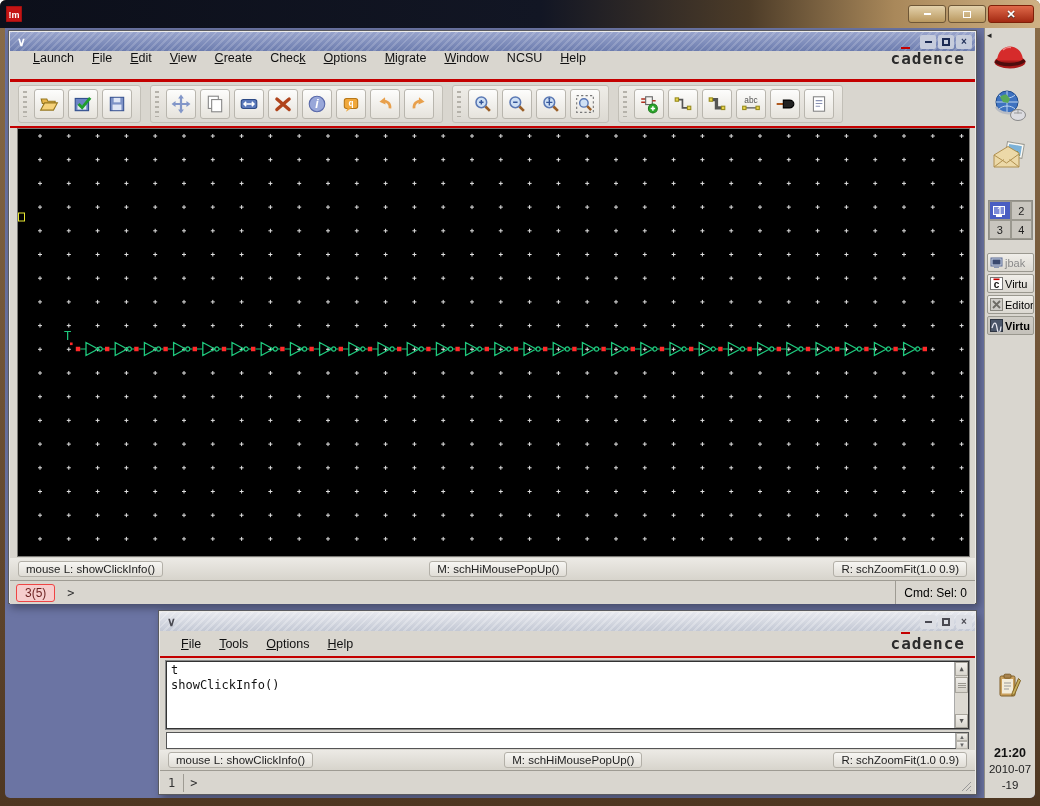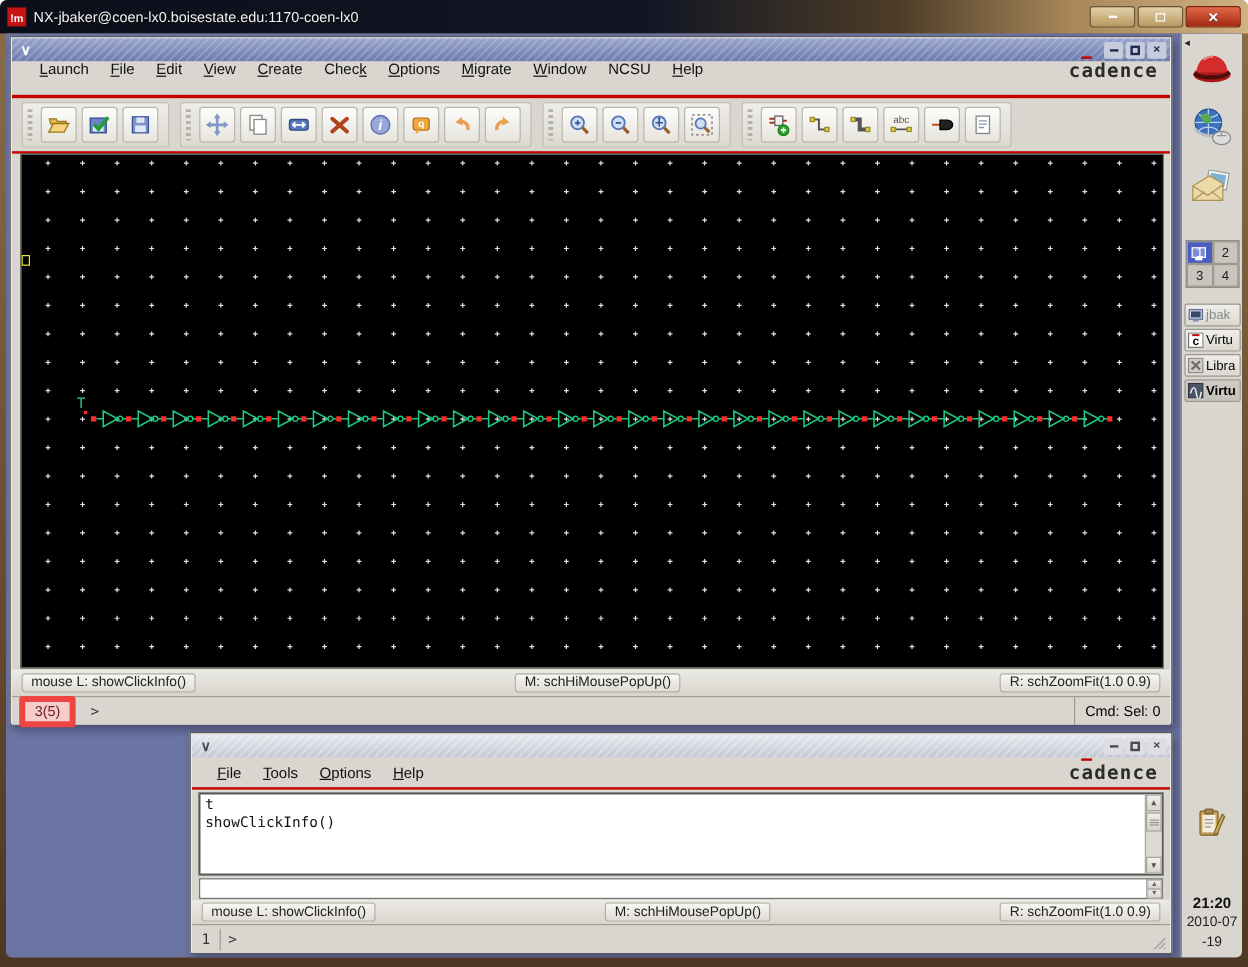--- a/index.html
+++ b/index.html
@@ -64,21 +64,21 @@
     border:1px solid #7b7official; border:1px solid #7b7a76; }
   #canvas-svg { position:absolute; left:0; top:0; }
 
   
   .statusbar { position:absolute; display:flex; align-items:center; justify-content:space-between;
     background:linear-gradient(#eceae5,#d7d4cc); font-size:11.5px; color:#222; padding:0 8px; }
   .seg { background:linear-gradient(#f7f6f3,#e0ddd6); border:1px solid #b3b0a8; border-radius:3px;
     padding:1px 7px; white-space:nowrap; }
   .cmdrow { position:absolute; display:flex; align-items:center; background:#d9d6cf;
     border-top:1px solid #9e9b93; font-size:12px; }
-  .cmd-badge { background:#f6cdcd; border:5px solid #ef4444; border-radius:3px; color:#6b1f1f;
+  .cmd-badge { background:#f6cdcd; border:1px solid #ef4444; border-radius:3px; color:#6b1f1f;
     padding:1px 8px; margin:0 6px 0 6px; font-size:12px; }
   .cmd-prompt { font-family:"DejaVu Sans Mono",monospace; color:#333; padding:0 6px; }
   .cmd-entry { flex:1; height:100%; }
   .cmd-right { border-left:1px solid #9e9b93; padding:0 8px; height:100%; display:flex; align-items:center;
     white-space:nowrap; }
 
   
   #log-box { position:absolute; left:7px; top:50px; right:7px; height:68px; background:#fff;
     border:1px solid #333; box-shadow:0 0 0 1px #888; font-family:"DejaVu Sans Mono",monospace;
     font-size:12px; color:#111; padding:1px 4px; line-height:15px; }
@@ -122,21 +122,20 @@
 </head>
 <body>
 
 <div id="stage">
 
   <div id="nx-titlebar">
     <svg width="16" height="16">
       <rect width="16" height="16" fill="#c41414" stroke="#7e0e0e"></rect>
       <text x="8" y="12" font-size="9" fill="#fff" font-weight="bold" text-anchor="middle">!m</text>
     </svg>
-    <span id="nx-title">NX-jbaker@coen-lx0.boisestate.edu:1170-coen-lx0</span>
     <span class="nx-btns">
       <span class="nx-btn">
           <span class="minbar"></span>
         </span>
       <span class="nx-btn">
           <span class="glyph-box"></span>
         </span>
       <span class="nx-btn close">✕</span>
     </span>
   </div>
@@ -481,21 +480,21 @@
               <text x="6.5" y="10.5" text-anchor="middle" font-size="10" font-weight="bold" fill="#111">c</text>
               <rect x="3.5" y="1.5" width="6" height="1.6" fill="#c40000"></rect>
             </svg>
             <span>Virtu</span>
           </div>
           <div class="wl-item">
             <svg width="13" height="13" viewBox="0 0 13 13">
               <rect x="0.5" y="0.5" width="12" height="12" fill="#cfcdc8" stroke="#8a8880"></rect>
               <path d="M3 3l7 7M10 3l-7 7" stroke="#6e6c66" stroke-width="1.8"></path>
             </svg>
-            <span>Libra</span>
+            <span>Editor</span>
           </div>
           <div class="wl-item active">
             <svg width="13" height="13" viewBox="0 0 13 13">
               <rect x="0.5" y="0.5" width="12" height="12" fill="#4a5568" stroke="#2e3542"></rect>
               <path d="M2 9c2-6.5 4-6.5 5 0s3 6 4-1.5" stroke="#e8e8f0" fill="none" stroke-width="1.3"></path>
             </svg>
             <span>Virtu</span>
           </div>
         </div>
 

